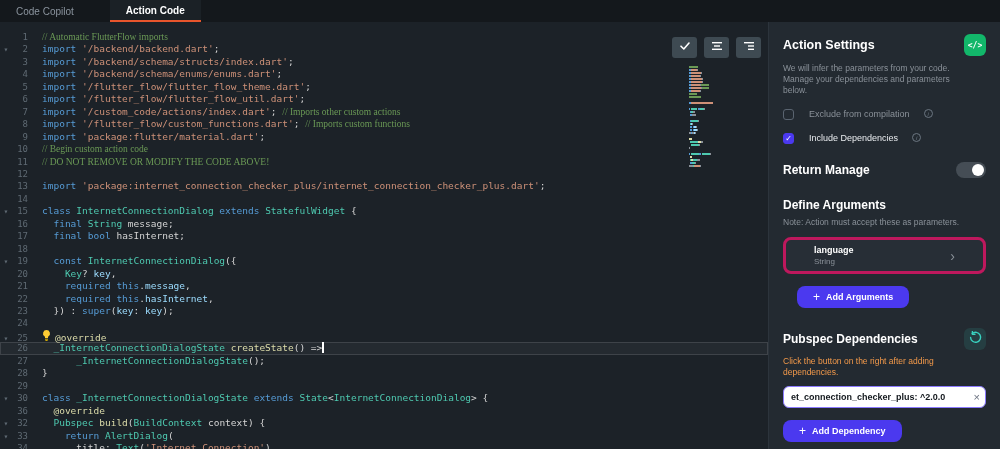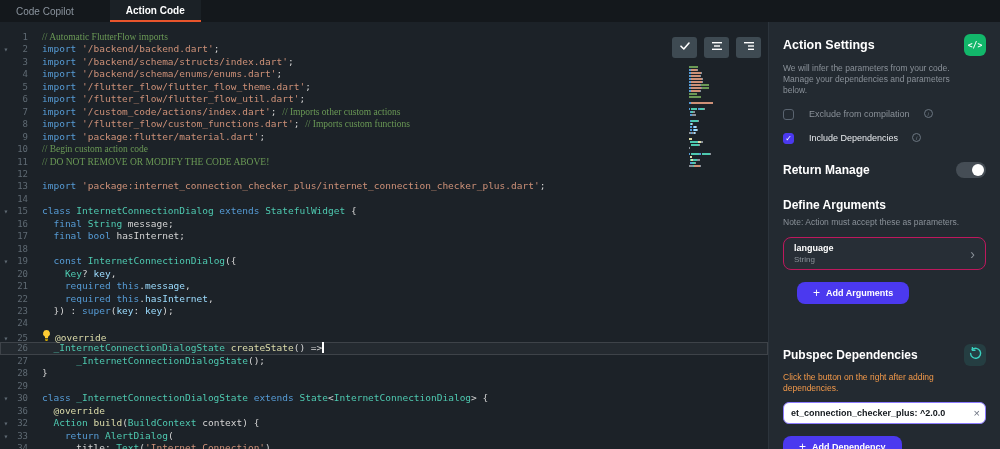--- a/index.html
+++ b/index.html
@@ -58,29 +58,29 @@
   .chkrow.checked .chklabel{color:#e8ebee;}
   .info{width:9px; height:9px; border:1px solid #6b7681; border-radius:50%; color:#6b7681; font-size:6px; line-height:8px; text-align:center; margin-left:6px; font-style:italic;}
 
   .rv-row{display:flex; justify-content:space-between; align-items:center; margin-top:18px;}
   .sec-title{font-size:12px; font-weight:bold; color:#fff;}
   .toggle{width:30px; height:16px; border-radius:8px; background:#454d55; position:relative; cursor:pointer;}
   .toggle .knob{position:absolute; top:2px; right:2px; width:12px; height:12px; border-radius:50%; background:#fff;}
 
   .sec{margin-top:20px;}
   .sec-note{margin-top:5px; font-size:8.5px; color:#8a9199;}
-  .arg-card{margin-top:10px; background:#272e36; border:1px solid #be185d; border-radius:8px; padding:5px 10px; display:flex; justify-content:space-between; align-items:center; cursor:pointer;}
+  .arg-card{margin-top:10px; background:#272e36; border:3px solid #be185d; border-radius:8px; padding:5px 28px; display:flex; justify-content:space-between; align-items:center; cursor:pointer;}
   .arg-name{font-size:9px; font-weight:bold; color:#fff;}
   .arg-type{font-size:8px; color:#8a9199; margin-top:2px;}
   .arg-chev{color:#8a9199; font-size:14px; line-height:1;}
 
   .pbtn{margin-top:12px; display:inline-flex; align-items:center; gap:6px; background:var(--purple); color:#fff; border:none; border-radius:8px; padding:6px 16px; font-size:9px; font-weight:bold; cursor:pointer; margin-left:14px;}
   .pbtn .plus{font-size:12px; line-height:8px; font-weight:normal;}
 
-  .pub-header{display:flex; justify-content:space-between; align-items:center; margin-top:40px;text-align:right;}
+  .pub-header{display:flex; justify-content:space-between; align-items:center; margin-top:20px;text-align:right;}
   .undo-btn{width:22px; height:22px; border:none; border-radius:6px; background:rgba(57,210,192,0.12); display:flex; align-items:center; justify-content:center; cursor:pointer;}
   .warn{margin-top:6px; font-size:8.5px; line-height:11px; color:var(--warn); width:180px;}
 
   .dep-field{margin-top:8px; position:relative; height:22px; background:#fff; border:1.5px solid #8c7bff; border-radius:6px; display:flex; align-items:center; overflow:hidden;}
   .dep-input{border:none; outline:none; background:transparent; width:100%; height:100%; padding:0 18px 0 7px; font-size:9px; font-weight:bold; color:#13181d; font-family:"Liberation Sans",sans-serif;}
   .dep-clear{position:absolute; right:5px; top:3px; color:#6b7280; font-size:11px; cursor:pointer; line-height:14px;}
 </style>
 </head>
 <body>
 
@@ -120,21 +120,21 @@
               <path d="M4.5 0a3.5 3.5 0 0 0-2 6.36c.3.22.5.55.5.9V8h3v-.74c0-.35.2-.68.5-.9A3.5 3.5 0 0 0 4.5 0z" fill="#FFCC33"></path>
               <rect x="3" y="8.7" width="3" height="1" fill="#E6B800"></rect>
               <rect x="3.4" y="10" width="2.2" height="0.9" fill="#E6B800"></rect>
             </svg></span><span class="tok-an">@override</span></div>
         <div class="cl current"><span class="fold"></span><span class="num">26</span><span class="tok-pl">  </span><span class="tok-ty">_InternetConnectionDialogState</span><span class="tok-pl"> </span><span class="tok-fn">createState</span><span class="tok-pl">() =&gt;</span><span class="cursor"></span></div>
         <div class="cl"><span class="fold"></span><span class="num">27</span><span class="tok-pl">      </span><span class="tok-ty">_InternetConnectionDialogState</span><span class="tok-pl">();</span></div>
         <div class="cl"><span class="fold"></span><span class="num">28</span><span class="tok-pl">}</span></div>
         <div class="cl"><span class="fold"></span><span class="num">29</span></div>
         <div class="cl"><span class="fold">▾</span><span class="num">30</span><span class="tok-kw">class</span><span class="tok-pl"> </span><span class="tok-ty">_InternetConnectionDialogState</span><span class="tok-pl"> </span><span class="tok-kw">extends</span><span class="tok-pl"> </span><span class="tok-ty">State</span><span class="tok-pl">&lt;</span><span class="tok-ty">InternetConnectionDialog</span><span class="tok-pl">&gt; {</span></div>
         <div class="cl"><span class="fold"></span><span class="num">36</span><span class="tok-pl">  </span><span class="tok-an">@override</span></div>
-        <div class="cl"><span class="fold">▾</span><span class="num">32</span><span class="tok-pl">  </span><span class="tok-ty">Action</span><span class="tok-pl"> </span><span class="tok-fn">build</span><span class="tok-pl">(</span><span class="tok-ty">BuildContext</span><span class="tok-pl"> context) {</span></div>
+        <div class="cl"><span class="fold">▾</span><span class="num">32</span><span class="tok-pl">  </span><span class="tok-ty">Pubspec</span><span class="tok-pl"> </span><span class="tok-fn">build</span><span class="tok-pl">(</span><span class="tok-ty">BuildContext</span><span class="tok-pl"> context) {</span></div>
         <div class="cl"><span class="fold">▾</span><span class="num">33</span><span class="tok-pl">    </span><span class="tok-kw">return</span><span class="tok-pl"> </span><span class="tok-ty">AlertDialog</span><span class="tok-pl">(</span></div>
         <div class="cl"><span class="fold"></span><span class="num">34</span><span class="tok-pl">      title: </span><span class="tok-ty">Text</span><span class="tok-pl">(</span><span class="tok-str">'Internet Connection'</span><span class="tok-pl">),</span></div>
       </div>
 
     <div class="ed-toolbar">
       <button class="ed-btn">
         <span>
           <svg width="12" height="12" viewBox="0 0 12 12">
               <path d="M2 6.2l2.8 2.8L10 3" stroke="#fff" stroke-width="1.6" fill="none" stroke-linecap="round" stroke-linejoin="round"></path>
             </svg>

